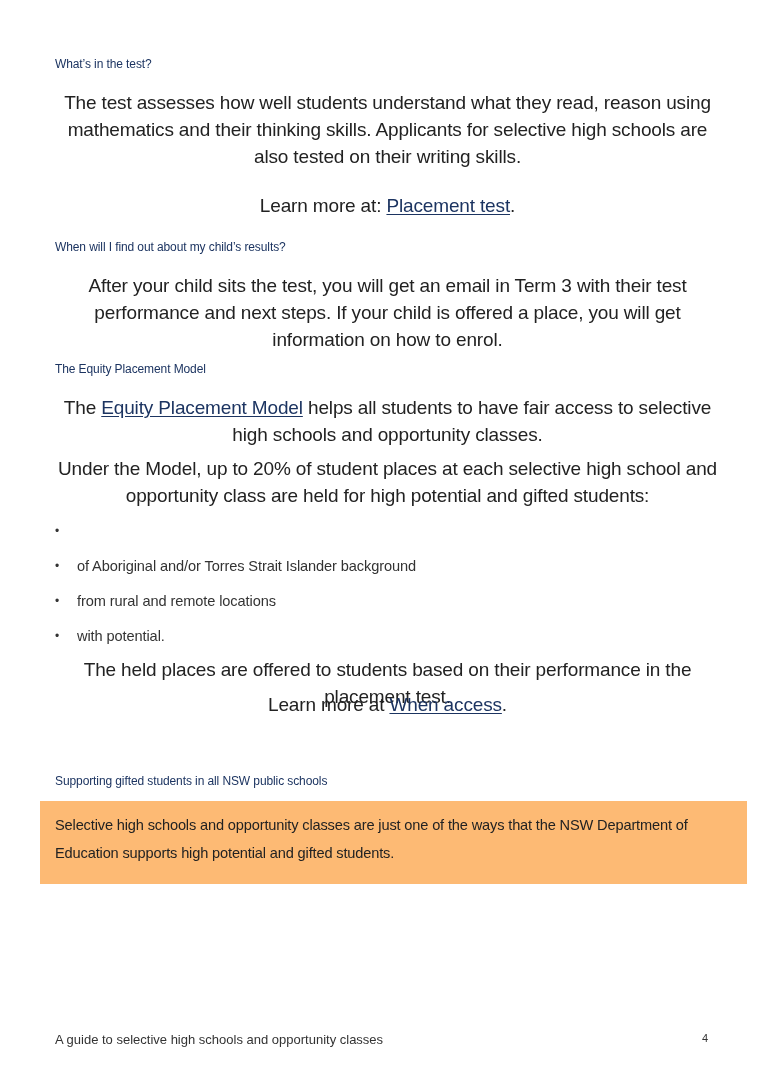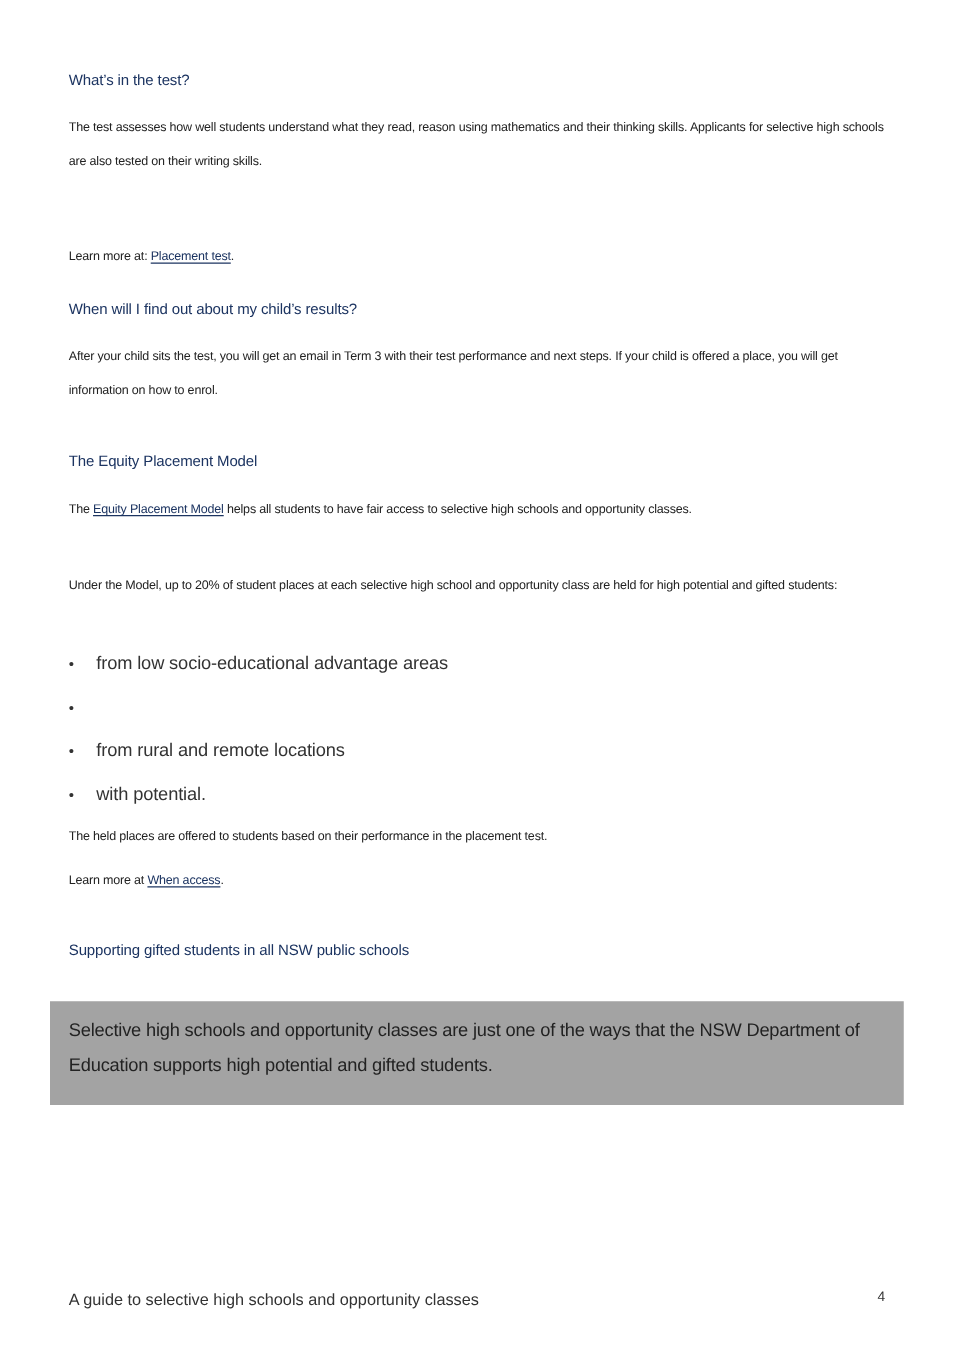--- a/index.html
+++ b/index.html
@@ -1,56 +1,56 @@
 <!DOCTYPE html>
 <html><head>
 <meta charset="utf-8">
 <style>
   html, body { margin: 0; padding: 0; background: #ffffff; }
   body { width: 763px; height: 1079px; position: relative; overflow: hidden;
          font-family: "Liberation Sans", sans-serif; color: #222222; }
   .h { position: absolute; left: 55px; margin: 0; font-weight: normal;
        font-size: 12px; color: #1c3461; letter-spacing: -0.1px; }
-  .p { position: absolute; left: 55px; margin: 0; font-size: 10px;
-       line-height: 27px; color: #222222; width: 665px; letter-spacing: -0.15px; }
+  .p { position: absolute; left: 55px; margin: 0; font-size: 19px;
+       line-height: 27px; color: #222222; width: 665px; letter-spacing: -0.15px; text-align: center; }
   a { color: #1c3461; text-decoration: underline; text-underline-offset: 2px; }
   .bullets { position: absolute; left: 55px; top: 518px; margin: 0; padding: 0; list-style: none; }
   .bullets li { height: 35px; line-height: 27px; font-size: 14.6px; color: #333333; position: relative; padding-left: 22px; letter-spacing: -0.1px; }
   .bullets li .dot { position: absolute; left: 0; top: 0; font-size: 12px; }
   .callout { position: absolute; left: 40px; top: 801px; width: 683px; height: 83px;
-             background: #a3a3a3; }
+             background: #fdba74; padding-left: 24px; }
   .callout p { position: absolute; left: 15px; top: 10px; margin: 0; font-size: 14.6px;
                line-height: 28px; width: 640px; color: #222222; letter-spacing: -0.15px; }
   .footer-title { position: absolute; left: 55px; top: 1032px; font-size: 13px; color: #333; }
   .footer-page { position: absolute; left: 702px; top: 1032px; font-size: 11px; color: #333; }
 </style>
 </head>
 <body>
 
 <h2 class="h" style="top:57px;">What’s in the test?</h2>
 <p class="p" style="top:89px;">The test assesses how well students understand what they read, reason using mathematics and their thinking skills. Applicants for selective high schools are also tested on their writing skills.</p>
 <p class="p" style="top:192px;"><span>Learn more at: </span><a href="#">Placement test</a><span>.</span></p>
 
 <h2 class="h" style="top:240px;">When will I find out about my child’s results?</h2>
 <p class="p" style="top:272px;">After your child sits the test, you will get an email in Term 3 with their test performance and next steps. If your child is offered a place, you will get information on how to enrol.</p>
 
 <h2 class="h" style="top:362px;">The Equity Placement Model</h2>
 <p class="p" style="top:394px;"><span>The </span><a href="#">Equity Placement Model</a><span> helps all students to have fair access to selective high schools and opportunity classes.</span></p>
 <p class="p" style="top:455px;">Under the Model, up to 20% of student places at each selective high school and opportunity class are held for high potential and gifted students:</p>
 
 <ul class="bullets">
-  <li><span class="dot">•</span><span>from low socio-educational advantage areas</span></li>
   <li><span class="dot">•</span></li>
+  <li><span class="dot">•</span><span>of Aboriginal and/or Torres Strait Islander background</span></li>
   <li><span class="dot">•</span><span>from rural and remote locations</span></li>
   <li><span class="dot">•</span><span>with potential.</span></li>
 </ul>
 
 <p class="p" style="top:656px;">The held places are offered to students based on their performance in the placement test.</p>
 <p class="p" style="top:691px;"><span>Learn more at </span><a href="#">When access</a><span>.</span></p>
 
-<h2 class="h" style="top:753px;">Supporting gifted students in all NSW public schools</h2>
+<h2 class="h" style="top:774px;">Supporting gifted students in all NSW public schools</h2>
 
 <div class="callout">
   <p>Selective high schools and opportunity classes are just one of the ways that the NSW Department of Education supports high potential and gifted students.</p>
 </div>
 
 <div class="footer-title">A guide to selective high schools and opportunity classes</div>
 <div class="footer-page">4</div>
 
 </body></html>

